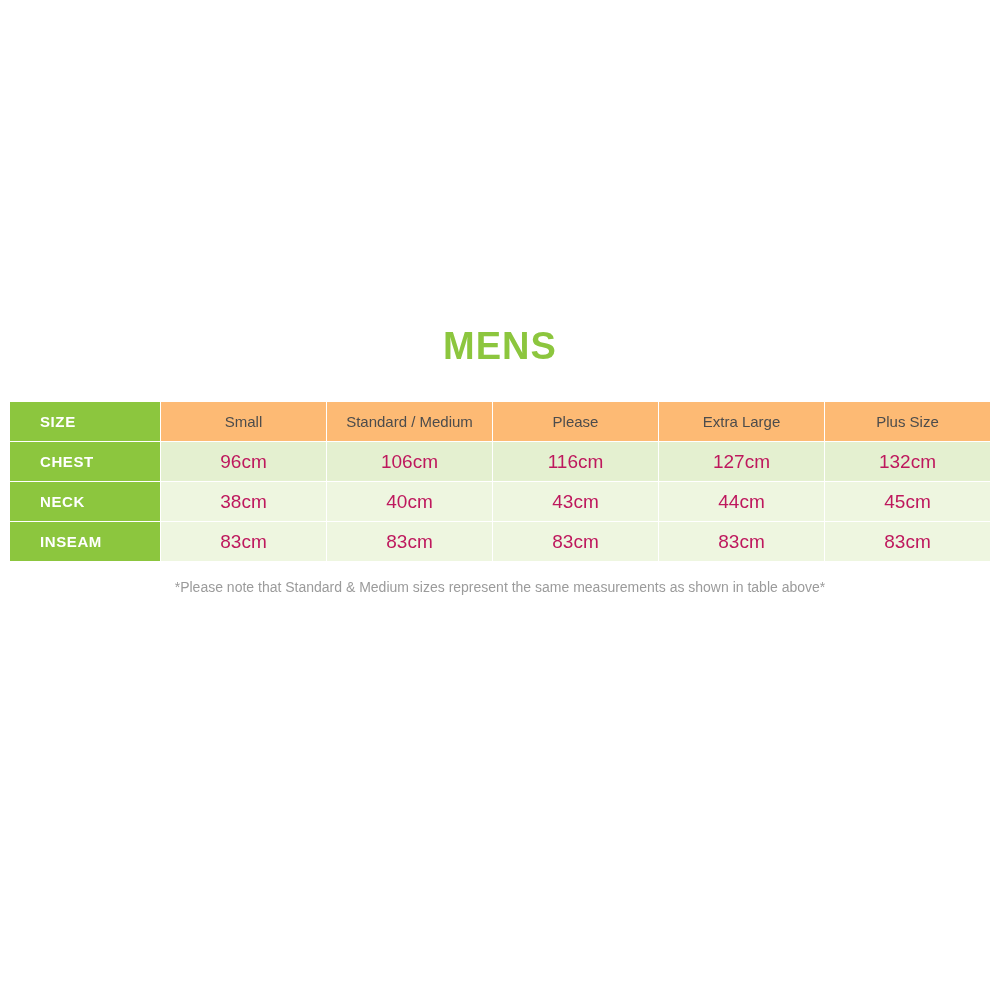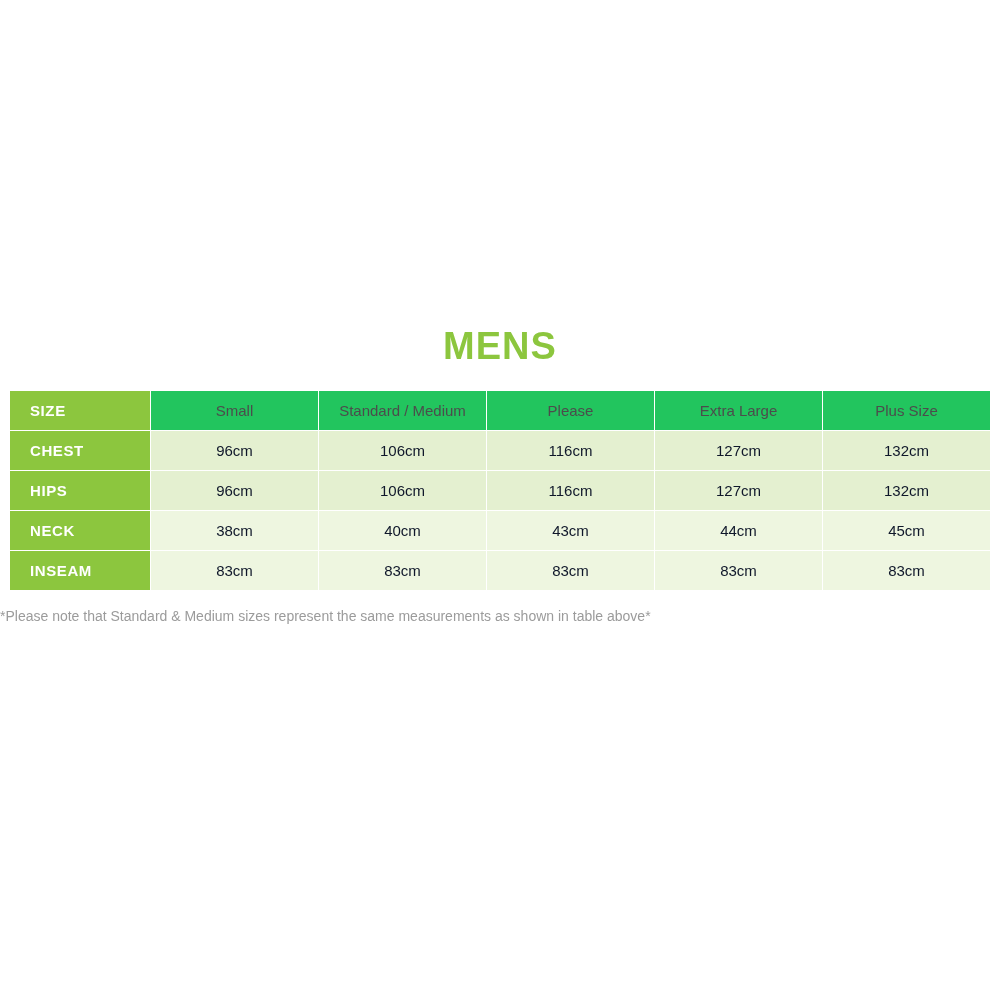--- a/index.html
+++ b/index.html
@@ -30,71 +30,71 @@
     top: 325px;
     width: 1000px;
   }
 
   .title {
     text-align: center;
     color: #8cc63e;
     font-size: 38px;
     font-weight: bold;
     letter-spacing: 1px;
-    margin: 0 0 22px 0;
+    margin: 0 0 33px 0;
     font-family: "Liberation Sans", sans-serif;
   }
 
   table.size-table {
     border-collapse: collapse;
     width: 982px;
     margin: 0 auto;
     table-layout: fixed;
   }
 
   table.size-table td,
   table.size-table th {
     height: 39px;
-    font-size: 15px;
-    color: #0f172a;
+    font-size: 19px;
+    color: #be185d;
     text-align: center;
     border: 1px solid #ffffff;
     font-weight: normal;
     padding: 0;
   }
 
   
   table.size-table .rowhead {
     background: #8cc63e;
     color: #ffffff;
     font-weight: bold;
     text-align: left;
-    padding-left: 20px;
+    padding-left: 30px;
     letter-spacing: 0.6px;
     font-size: 15px;
     width: 120px;
   }
 
   
   table.size-table thead td {
-    background: #22c55e;
+    background: #fdba74;
     color: #4c4c4c;
     font-size: 15px;
   }
 
   
   table.size-table tbody tr.tint-a td.cell {
     background: #e4f0d0;
   }
   table.size-table tbody tr.tint-b td.cell {
     background: #eef6e0;
   }
 
   .note {
-    text-align: left;
+    text-align: center;
     color: #9b9b9b;
     font-size: 14px;
     margin-top: 17px;
     font-family: "Liberation Sans", sans-serif;
   }
 </style>
 </head>
 <body>
 
 <div class="page">
@@ -115,28 +115,20 @@
       </thead>
       <tbody>
         <tr class="tint-a">
           <td class="rowhead">CHEST</td>
           <td class="cell">96cm</td>
           <td class="cell">106cm</td>
           <td class="cell">116cm</td>
           <td class="cell">127cm</td>
           <td class="cell">132cm</td>
         </tr>
-        <tr class="tint-a">
-          <td class="rowhead">HIPS</td>
-          <td class="cell">96cm</td>
-          <td class="cell">106cm</td>
-          <td class="cell">116cm</td>
-          <td class="cell">127cm</td>
-          <td class="cell">132cm</td>
-        </tr>
         <tr class="tint-b">
           <td class="rowhead">NECK</td>
           <td class="cell">38cm</td>
           <td class="cell">40cm</td>
           <td class="cell">43cm</td>
           <td class="cell">44cm</td>
           <td class="cell">45cm</td>
         </tr>
         <tr class="tint-b">
           <td class="rowhead">INSEAM</td>

